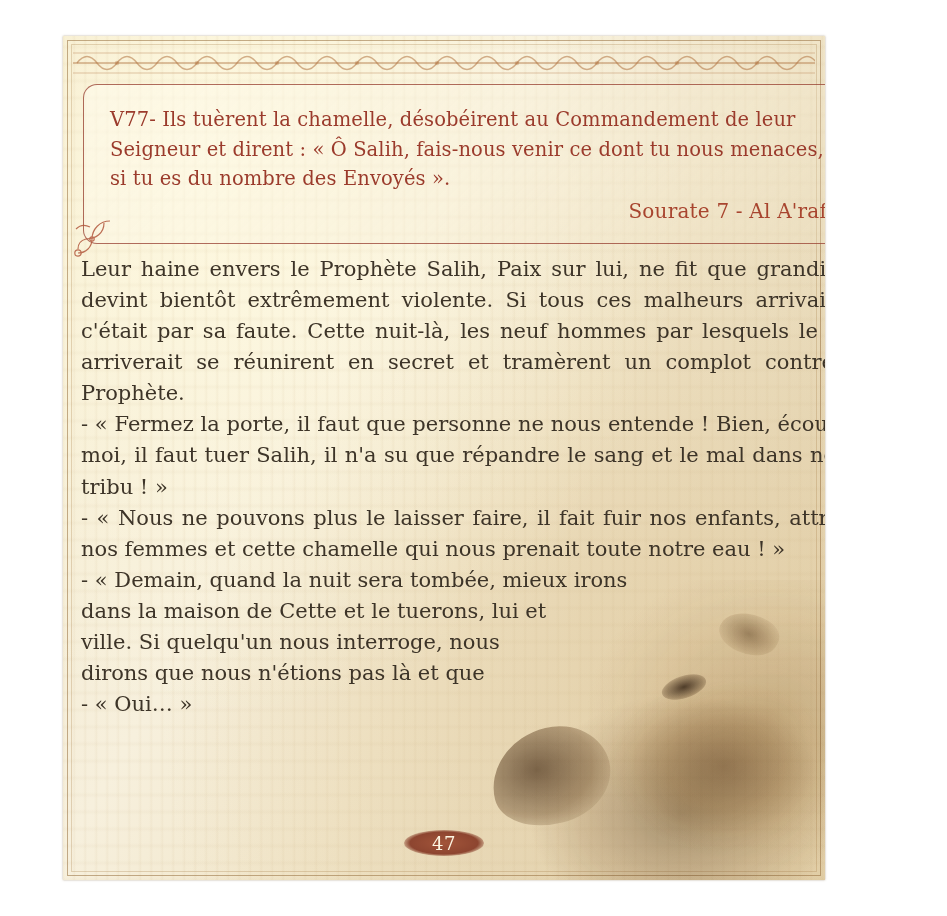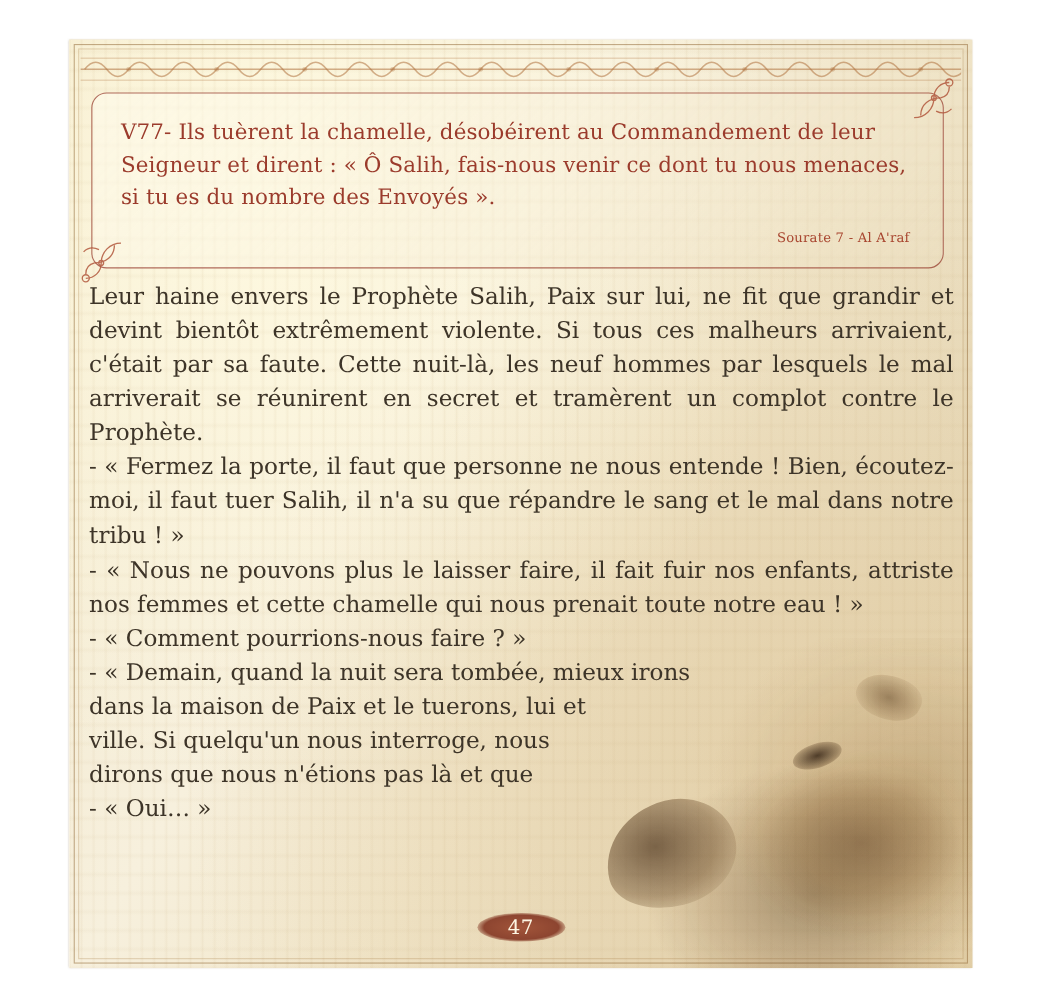--- a/index.html
+++ b/index.html
@@ -11,21 +11,21 @@
     width: 947px;
     height: 916px;
     font-family: "Liberation Serif", serif;
     overflow: hidden;
   }
 
   #page {
     position: absolute;
     left: 63px;
     top: 36px;
-    width: 821px;
+    width: 762px;
     height: 844px;
     background:
       radial-gradient(ellipse at 20% 15%, rgba(255,250,225,0.95) 0%, rgba(255,250,225,0) 55%),
       radial-gradient(ellipse at 85% 80%, rgba(222,196,150,0.55) 0%, rgba(222,196,150,0) 60%),
       linear-gradient(120deg, #efe2c2 0%, #f4ebd3 18%, #f7f0dd 38%, #f1e6ca 58%, #e9dcbd 78%, #e3d3ae 100%);
     box-shadow: 0 0 2px rgba(120,95,55,0.5);
     overflow: hidden;
   }
 
   
@@ -141,21 +141,21 @@
     font-size: 19.5px;
     line-height: 1.52;
     letter-spacing: 0.1px;
   }
   .quote-source {
     position: absolute;
     right: 30px;
     bottom: 20px;
     color: #a8452f;
     font-family: "DejaVu Serif", serif;
-    font-size: 12px;
+    font-size: 20px;
     letter-spacing: 0.2px;
   }
   .corner-orn {
     position: absolute;
     width: 46px;
     height: 46px;
     pointer-events: none;
     color: #b2583d;
     opacity: 0.85;
   }
@@ -271,23 +271,22 @@
       </svg>
     </span>
     <div class="quote-text">V77- Ils tuèrent la chamelle, désobéirent au Commandement de leur Seigneur et dirent : « Ô Salih, fais-nous venir ce dont tu nous menaces, si tu es du nombre des Envoyés ».</div>
     <div class="quote-source">Sourate 7 - Al A'raf</div>
   </div>
 
   <div class="body-text">
     <p class="p-just">Leur haine envers le Prophète Salih, Paix sur lui, ne fit que grandir et devint bientôt extrêmement violente. Si tous ces malheurs arrivaient, c'était par sa faute. Cette nuit-là, les neuf hommes par lesquels le mal arriverait se réunirent en secret et tramèrent un complot contre le Prophète.</p>
     <p class="p-just">- « Fermez la porte, il faut que personne ne nous entende ! Bien, écoutez-moi, il faut tuer Salih, il n'a su que répandre le sang et le mal dans notre tribu ! »</p>
     <p class="p-just">- « Nous ne pouvons plus le laisser faire, il fait fuir nos enfants, attriste nos femmes et cette chamelle qui nous prenait toute notre eau ! »</p>
-    <p>- « Comment pourrions-nous faire ? »</p>
     <p class="narrow-1">- « Demain, quand la nuit sera tombée, mieux irons</p>
-    <p class="narrow-2">dans la maison de Paix et le tuerons,  lui et</p>
+    <p class="narrow-2">dans la maison de Cette et le tuerons,  lui et</p>
     <p class="narrow-4">ville. Si quelqu'un nous interroge, nous</p>
     <p class="narrow-5">dirons que nous n'étions pas là et que</p>
     <p>- « Oui… »</p>
   </div>
 
   <div class="page-num">47</div>
 
 </div>
 
 </body></html>

